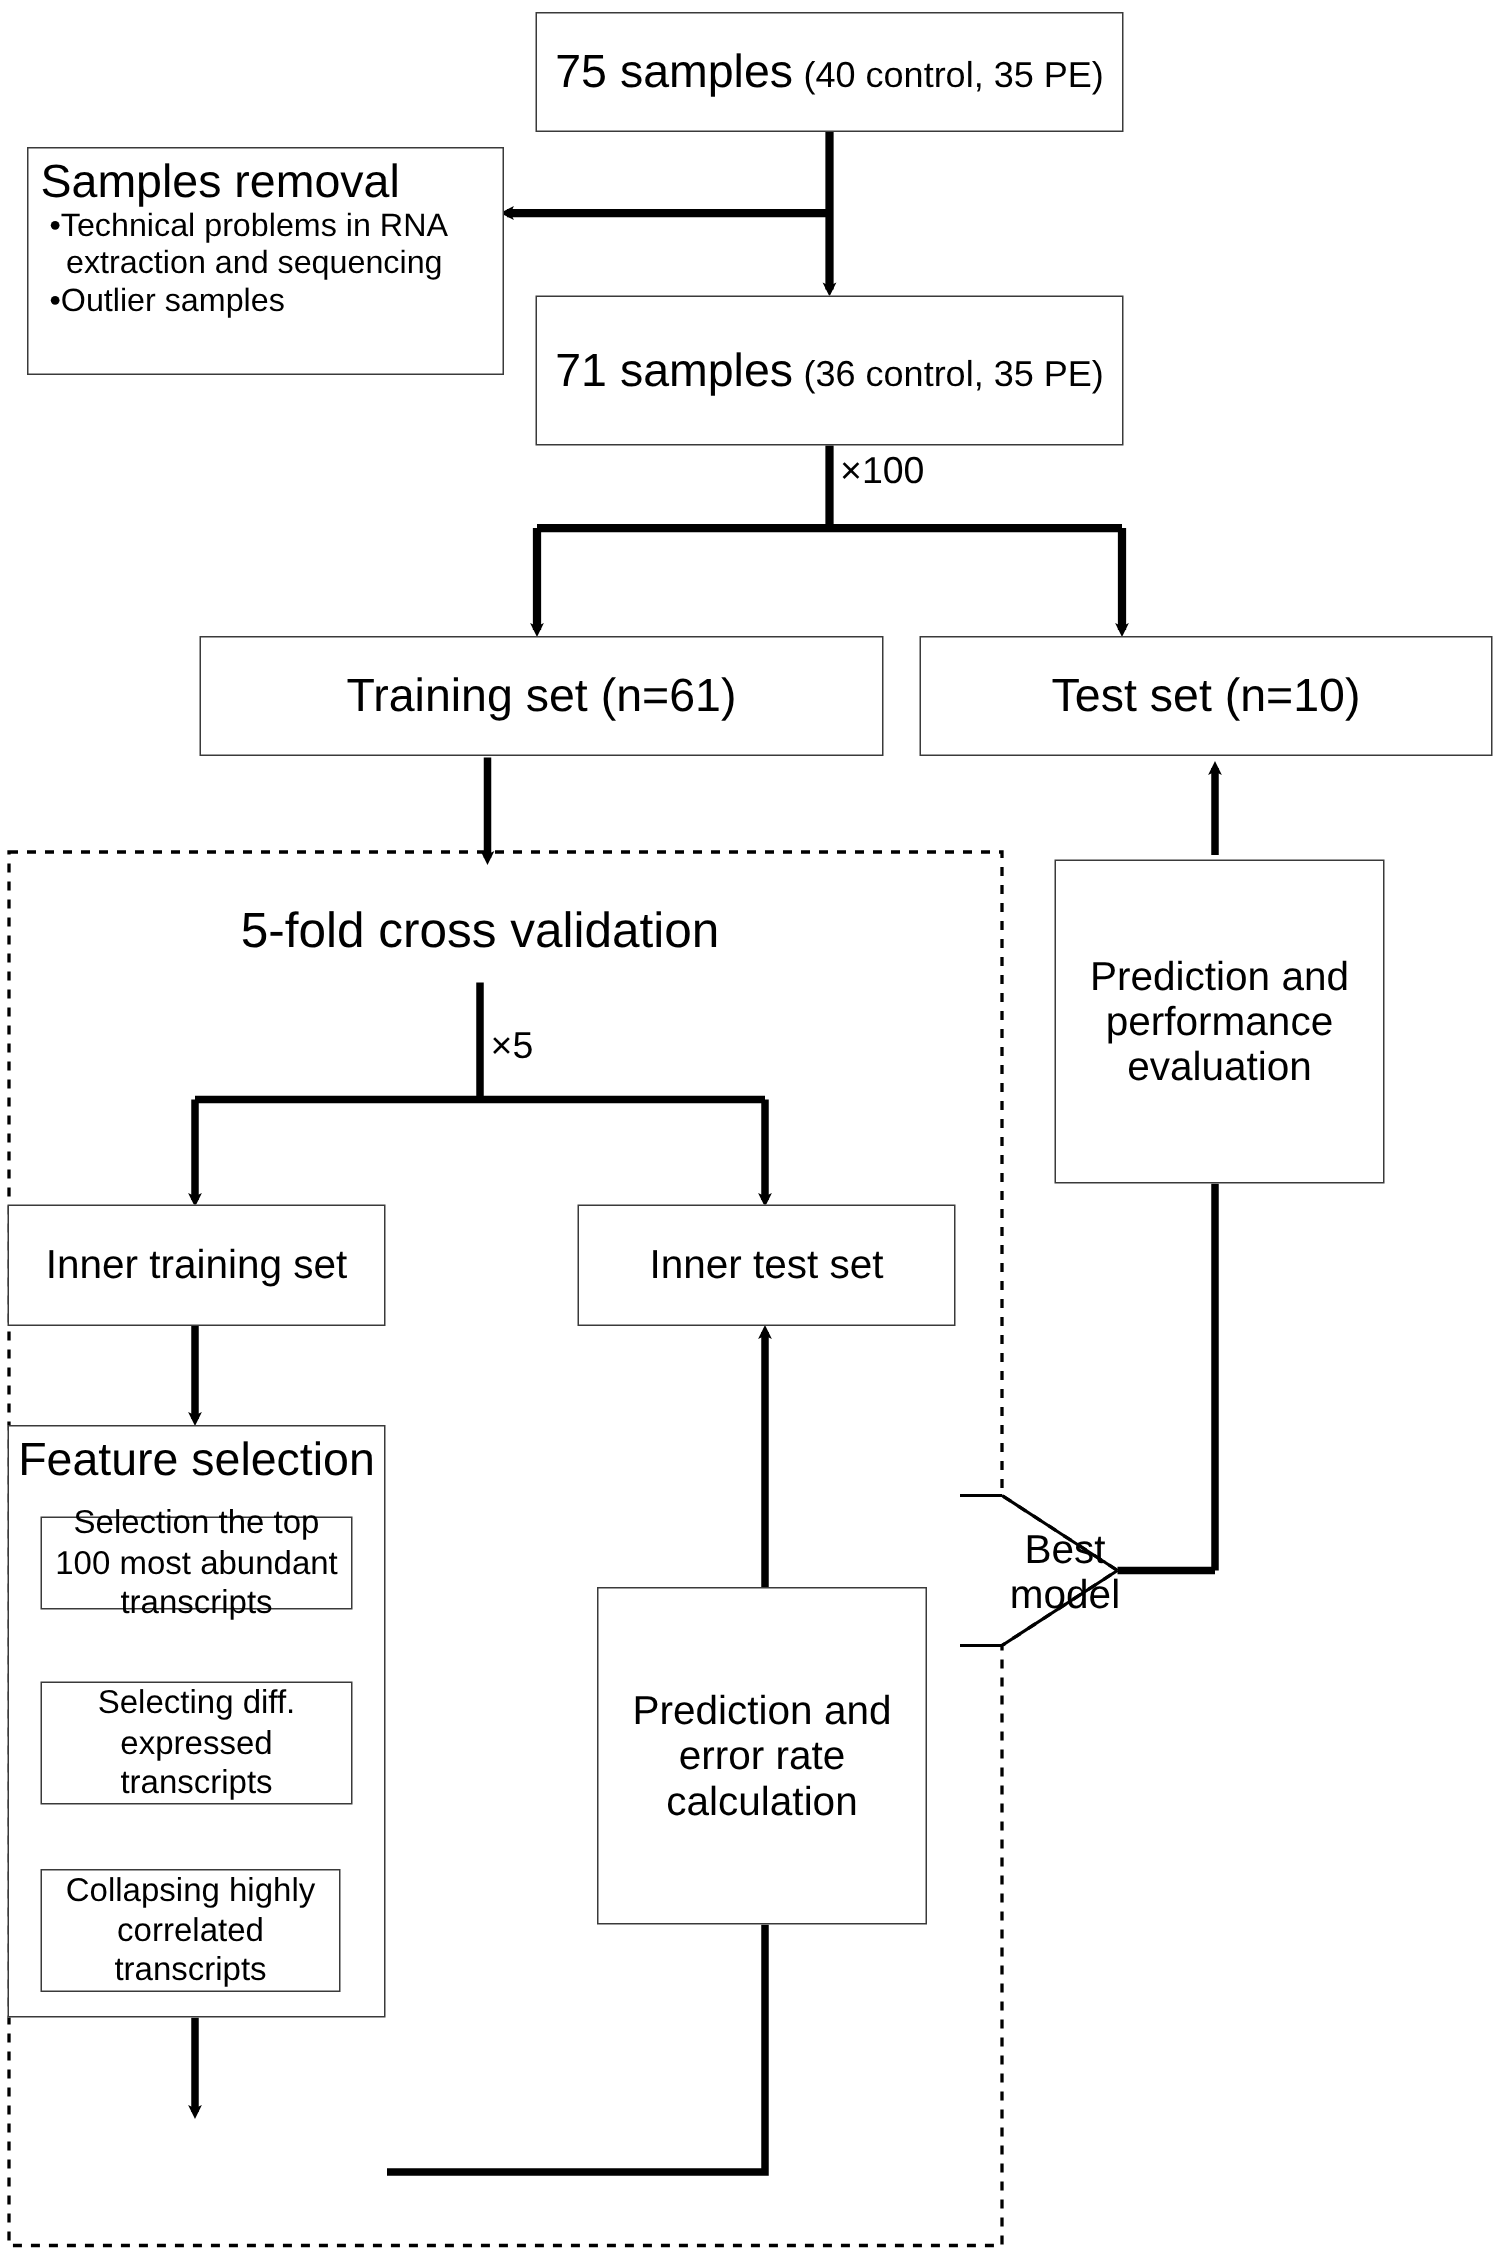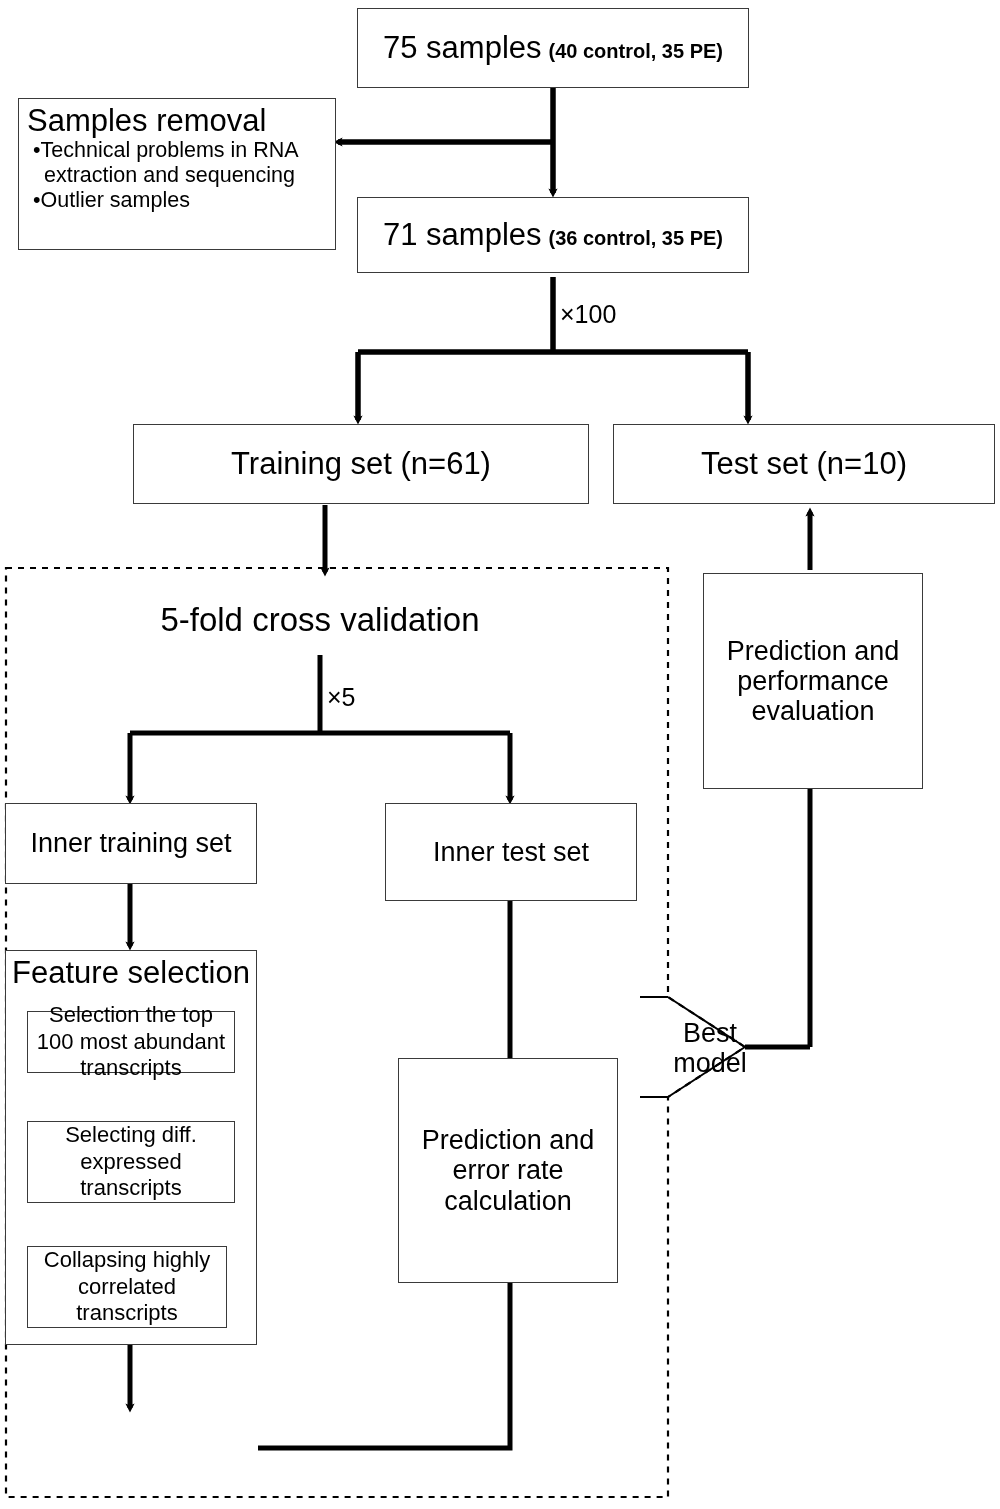--- a/index.html
+++ b/index.html
@@ -7,21 +7,21 @@
   #stage{position:relative;width:1000px;height:1509px;background:#fff;}
   svg.layer{position:absolute;left:0;top:0;width:1000px;height:1509px;}
   .box{position:absolute;box-sizing:border-box;border:1.6px solid #3a3a3a;background:#fff;
        display:flex;flex-direction:column;align-items:center;justify-content:center;text-align:center;}
   .box.thin{border-width:1.4px;}
   .nobox{position:absolute;display:flex;flex-direction:column;align-items:center;justify-content:center;text-align:center;}
   .big{font-size:31px;line-height:1.05;}
   .med{font-size:27px;line-height:1.12;}
   .sml{font-size:22px;line-height:1.2;}
   .lbl{font-size:25px;line-height:1.1;}
-  .sub{font-size:20px;font-weight:bold;}
+  .sub{font-size:24px;}
   .rowline{display:flex;align-items:baseline;justify-content:center;gap:7px;white-space:nowrap;}
   .bullets{align-self:stretch;text-align:left;padding-left:14px;font-size:21.5px;line-height:1.18;}
   .bullets div{display:block;}
   .bullets .b{text-indent:-11px;padding-left:11px;}
   .hdrleft{align-self:flex-start;padding-left:8px;}
 </style>
 </head>
 <body>
 
 <div id="stage">
@@ -83,21 +83,21 @@
 
   <div class="box" style="left:18px;top:98px;width:318px;height:152px;align-items:flex-start;justify-content:flex-start;padding:6px 4px 0 0;">
     <div class="big hdrleft">Samples removal</div>
     <div class="bullets">
       <div class="b">•Technical problems in RNA</div>
       <div style="padding-left:11px;">extraction and sequencing</div>
       <div class="b">•Outlier samples</div>
     </div>
   </div>
 
-  <div class="box" style="left:357px;top:197px;width:392px;height:76px;">
+  <div class="box" style="left:357px;top:197px;width:392px;height:100px;">
     <div class="rowline">
       <span class="big">71 samples</span>
       <span class="sub">(36 control, 35 PE)</span>
     </div>
   </div>
 
   <div class="nobox lbl" style="left:560px;top:298px;width:90px;height:34px;align-items:flex-start;">×100</div>
 
   <div class="box" style="left:133px;top:424px;width:456px;height:80px;">
     <div class="big">Training set (n=61)</div>
@@ -110,21 +110,21 @@
   <div class="nobox" style="left:100px;top:595px;width:440px;height:50px;">
     <div class="big" style="font-size:33px;">5-fold cross validation</div>
   </div>
 
   <div class="nobox lbl" style="left:327px;top:682px;width:70px;height:32px;align-items:flex-start;">×5</div>
 
   <div class="box thin" style="left:5px;top:803px;width:252px;height:81px;">
     <div class="med">Inner training set</div>
   </div>
 
-  <div class="box thin" style="left:385px;top:803px;width:252px;height:98px;">
+  <div class="box thin" style="left:385px;top:803px;width:252px;height:81px;">
     <div class="med">Inner test set</div>
   </div>
 
   <div class="box thin" style="left:5px;top:950px;width:252px;height:395px;justify-content:flex-start;padding-top:6px;">
     <div class="big">Feature selection</div>
   </div>
 
   <div class="box thin" style="left:27px;top:1011px;width:208px;height:62px;justify-content:center;">
     <div class="sml">Selection the top</div>
     <div class="sml">100 most abundant</div>

